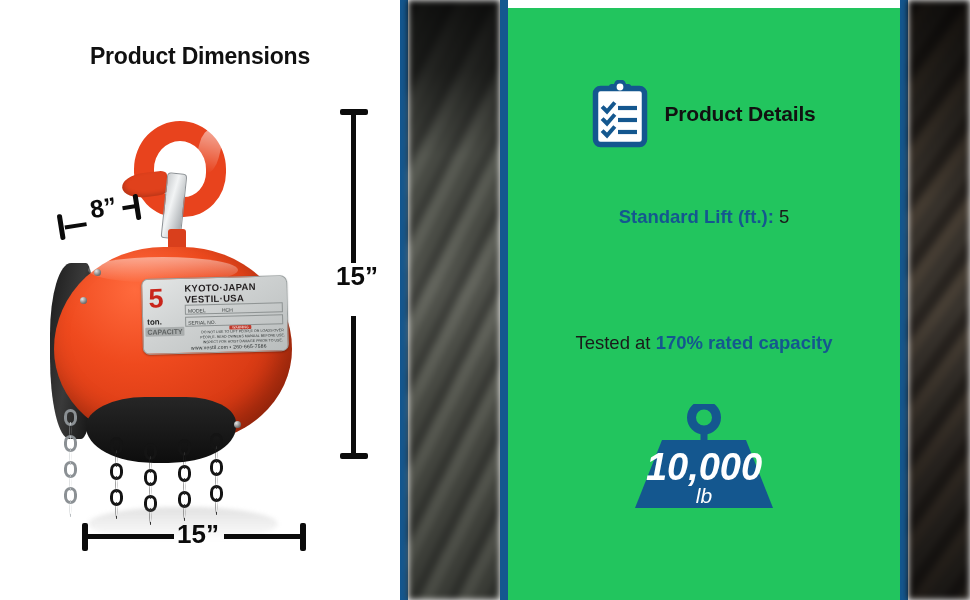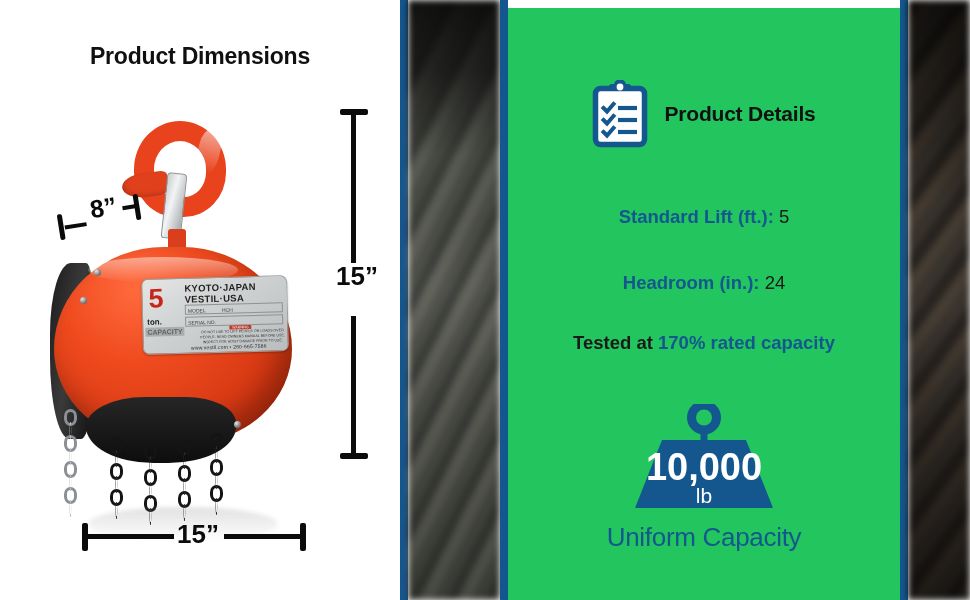--- a/index.html
+++ b/index.html
@@ -254,26 +254,26 @@
 
   .detail-line {
     position: absolute; left: 0; width: 392px; text-align: center;
     font-size: 18.5px; color: #1a1a1a;
   }
   .detail-line .k { font-weight: bold; color: #14578f; text-align: center; }
   .detail-line .v { font-weight: normal; color: #1a1a1a; }
   #detail-lift     { top: 198px; }
   #detail-headroom { top: 264px; }
   #detail-tested   { top: 324px; }
-  #detail-tested .pre { font-weight: bold; color: #1a1a1a; }
+  #detail-tested .pre { font-weight: normal; color: #1a1a1a; }
   #detail-tested .hl  { font-weight: bold; color: #14578f; }
 
   
   #capacity-block { position: absolute; left: 0; top: 396px; width: 392px; text-align: center; }
-  #weight-icon { display: block; margin: 0 auto; }
+  #weight-icon { display: block; margin: 0 auto; font-style: italic; }
   #capacity-caption {
     margin-top: 2px;
     font-size: 26px; color: #14578f; letter-spacing: -.3px;
   }
 </style>
 </head>
 <body>
 
 <div id="root">
 
@@ -416,40 +416,35 @@
         </svg>
       </span>
       <span id="details-title">Product Details</span>
     </div>
 
     <div id="detail-lift" class="detail-line">
       <span class="k">Standard Lift (ft.):</span>
       <span class="v">5</span>
     </div>
 
-    <div id="detail-headroom" class="detail-line">
-      <span class="k">Headroom (in.):</span>
-      <span class="v">24</span>
-    </div>
 
     <div id="detail-tested" class="detail-line">
       <span class="pre">Tested at </span><span class="hl">170% rated capacity</span>
     </div>
 
     <div id="capacity-block">
       <span id="weight-icon">
         <svg viewBox="0 0 200 112" width="200" height="112" xmlns="http://www.w3.org/2000/svg">
           <circle cx="100" cy="13.5" r="12.5" fill="none" stroke="#14578f" stroke-width="9"></circle>
           <rect x="96.5" y="22" width="7" height="18" fill="#14578f"></rect>
           <path d="M58 36 H142 L169 104 H31 Z" fill="#14578f"></path>
           <text x="100" y="76" text-anchor="middle" font-family="Liberation Sans, sans-serif" font-size="38" font-weight="bold" fill="#ffffff">10,000</text>
           <text x="100" y="99" text-anchor="middle" font-family="Liberation Sans, sans-serif" font-size="21" fill="#ffffff">lb</text>
         </svg>
       </span>
-      <div id="capacity-caption">Uniform Capacity</div>
     </div>
   </div>
 
   <div id="strip-right" class="photo-strip">
     <div class="rule rule-a"></div>
     <div class="photo-img"></div>
   </div>
 
 </div>
 

